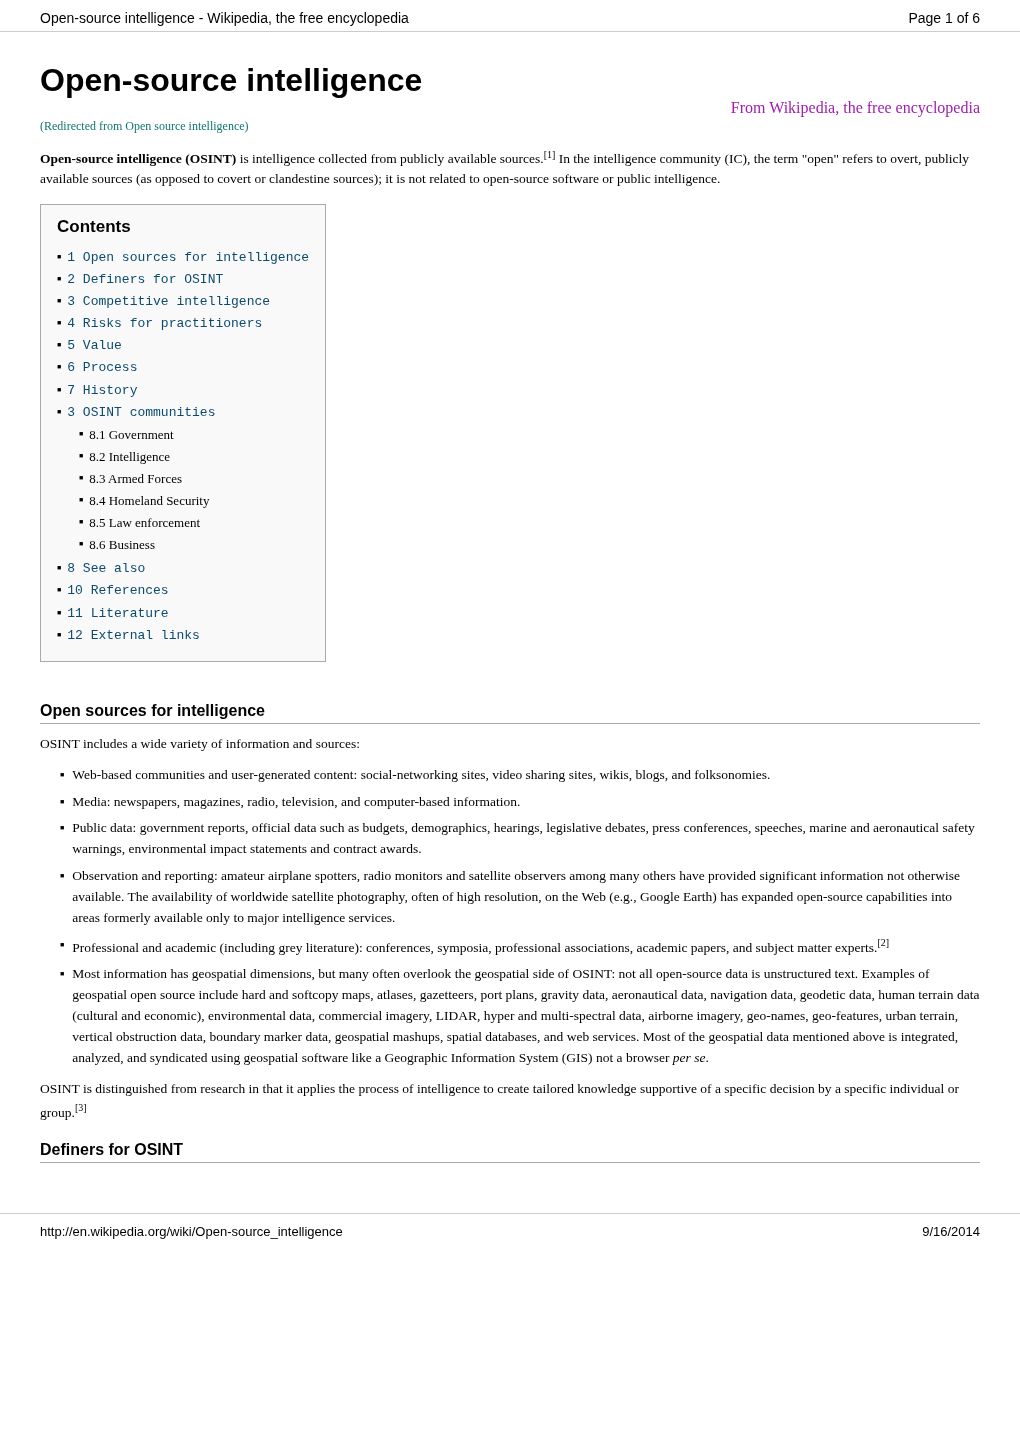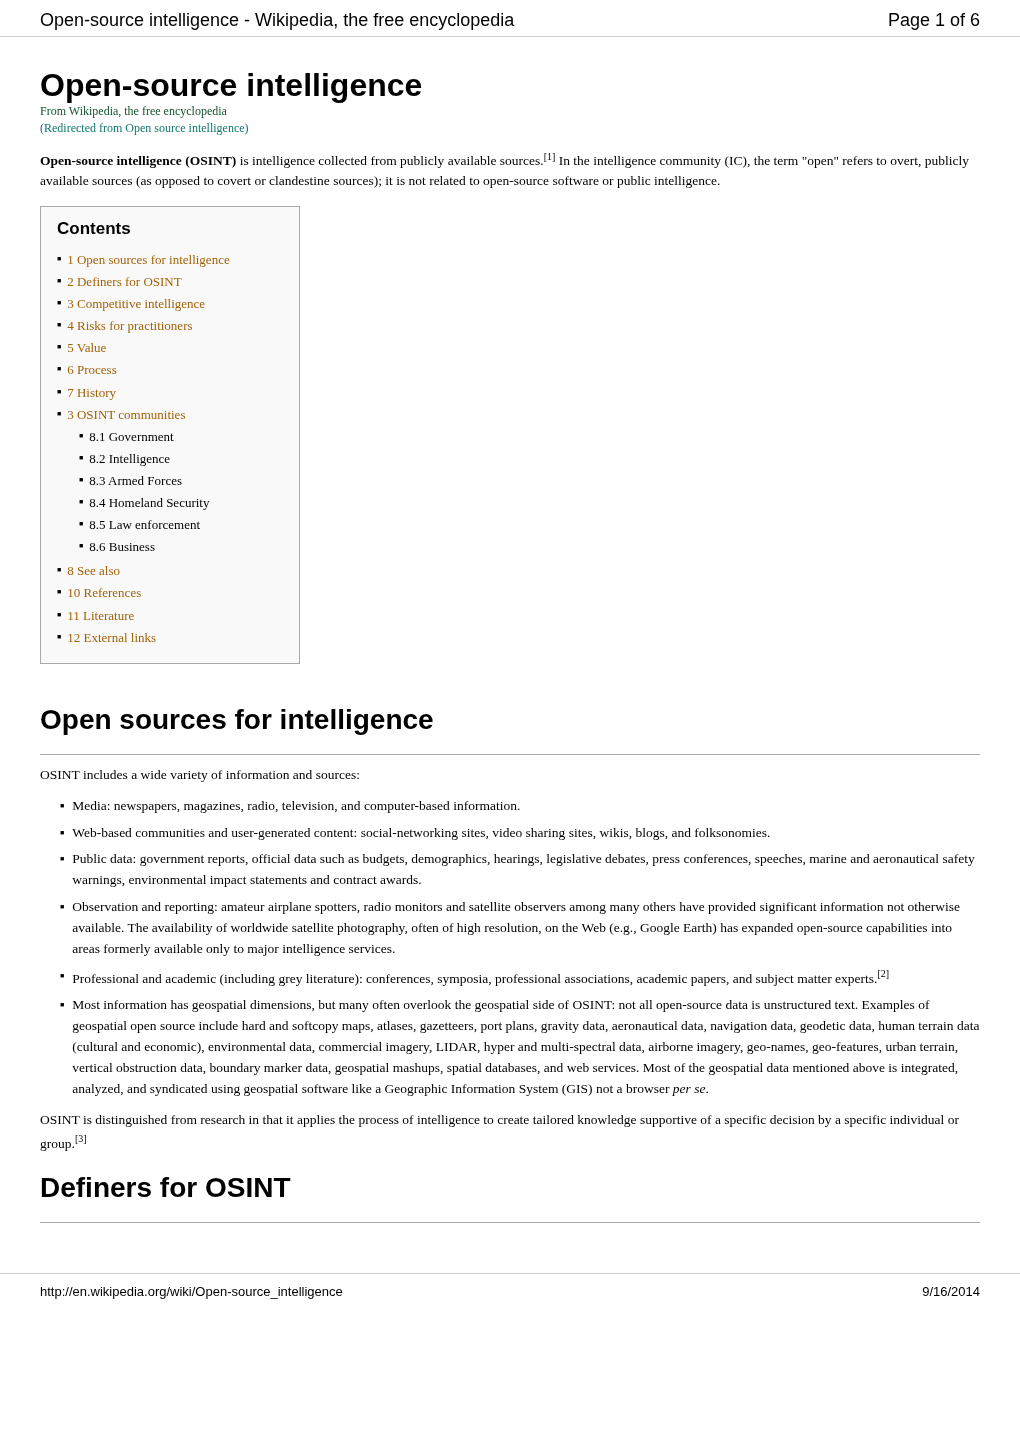--- a/index.html
+++ b/index.html
@@ -9,37 +9,38 @@
       color: #000;
       background: #fff;
       width: 1020px;
       padding: 0;
     }
     .page-header {
       display: flex;
       justify-content: space-between;
       align-items: flex-start;
       padding: 10px 40px 5px 40px;
-      font-size: 18px;
+      font-size: 14px;
       font-family: Arial, sans-serif;
       border-bottom: 1px solid #ccc;
     }
     .main-content {
       padding: 20px 40px 20px 40px;
     }
     .article-title {
       font-size: 32px;
       font-weight: bold;
       font-family: Arial, sans-serif;
       margin-top: 10px;
     }
     .subtitle {
-      font-size: 12px;
-      color: #14532d;
+      font-size: 16px;
+      color: #a21caf;
       margin-bottom: 2px;
+      text-align: right;
     }
     .redirected {
       font-size: 12px;
       color: #0f766e;
       margin-bottom: 12px;
     }
     .intro-para {
       font-size: 13.5px;
       line-height: 1.5;
       margin-bottom: 15px;
@@ -76,22 +77,23 @@
       align-items: flex-start;
     }
     .contents-list li::before {
       content: '■';
       font-size: 7px;
       margin-right: 6px;
       margin-top: 5px;
       flex-shrink: 0;
     }
     .contents-list a {
-      color: #a16207;
+      color: #0c4a6e;
       text-decoration: none;
+      font-family: Liberation Mono, monospace;
     }
     .sub-list {
       list-style: none;
       padding-left: 22px;
       margin: 0;
     }
     .sub-list li {
       font-size: 13px;
       line-height: 1.7;
       display: flex;
@@ -99,25 +101,25 @@
     }
     .sub-list li::before {
       content: '■';
       font-size: 7px;
       margin-right: 6px;
       margin-top: 5px;
       flex-shrink: 0;
     }
     
     .section-heading {
-      font-size: 28px;
+      font-size: 16px;
       font-weight: bold;
       font-family: Arial, sans-serif;
       border-bottom: 1px solid #aaa;
-      padding-bottom: 18px;
+      padding-bottom: 3px;
       margin-bottom: 10px;
       margin-top: 18px;
     }
     .section-para {
       font-size: 13.5px;
       line-height: 1.55;
       margin-bottom: 10px;
     }
     .bullet-list {
       list-style: none;
@@ -236,24 +238,24 @@
         </li>
     </ul>
   </div>
 
   
   <h2 class="section-heading">Open sources for intelligence</h2>
   <p class="section-para">OSINT includes a wide variety of information and sources:</p>
 
   <ul class="bullet-list">
     <li>
+        <span>Web-based communities and user-generated content: social-networking sites, video sharing sites, wikis, blogs, and folksonomies.</span>
+      </li>
+    <li>
         <span>Media: newspapers, magazines, radio, television, and computer-based information.</span>
-      </li>
-    <li>
-        <span>Web-based communities and user-generated content: social-networking sites, video sharing sites, wikis, blogs, and folksonomies.</span>
       </li>
     <li>
         <span>Public data: government reports, official data such as budgets, demographics, hearings, legislative debates, press conferences, speeches, marine and aeronautical safety warnings, environmental impact statements and contract awards.</span>
       </li>
     <li>
         <span>Observation and reporting: amateur airplane spotters, radio monitors and satellite observers among many others have provided significant information not otherwise available. The availability of worldwide satellite photography, often of high resolution, on the Web (e.g., Google Earth) has expanded open-source capabilities into areas formerly available only to major intelligence services.</span>
       </li>
     <li>
         <span>Professional and academic (including grey literature): conferences, symposia, professional associations, academic papers, and subject matter experts.<sup>[2]</sup></span>
       </li>

